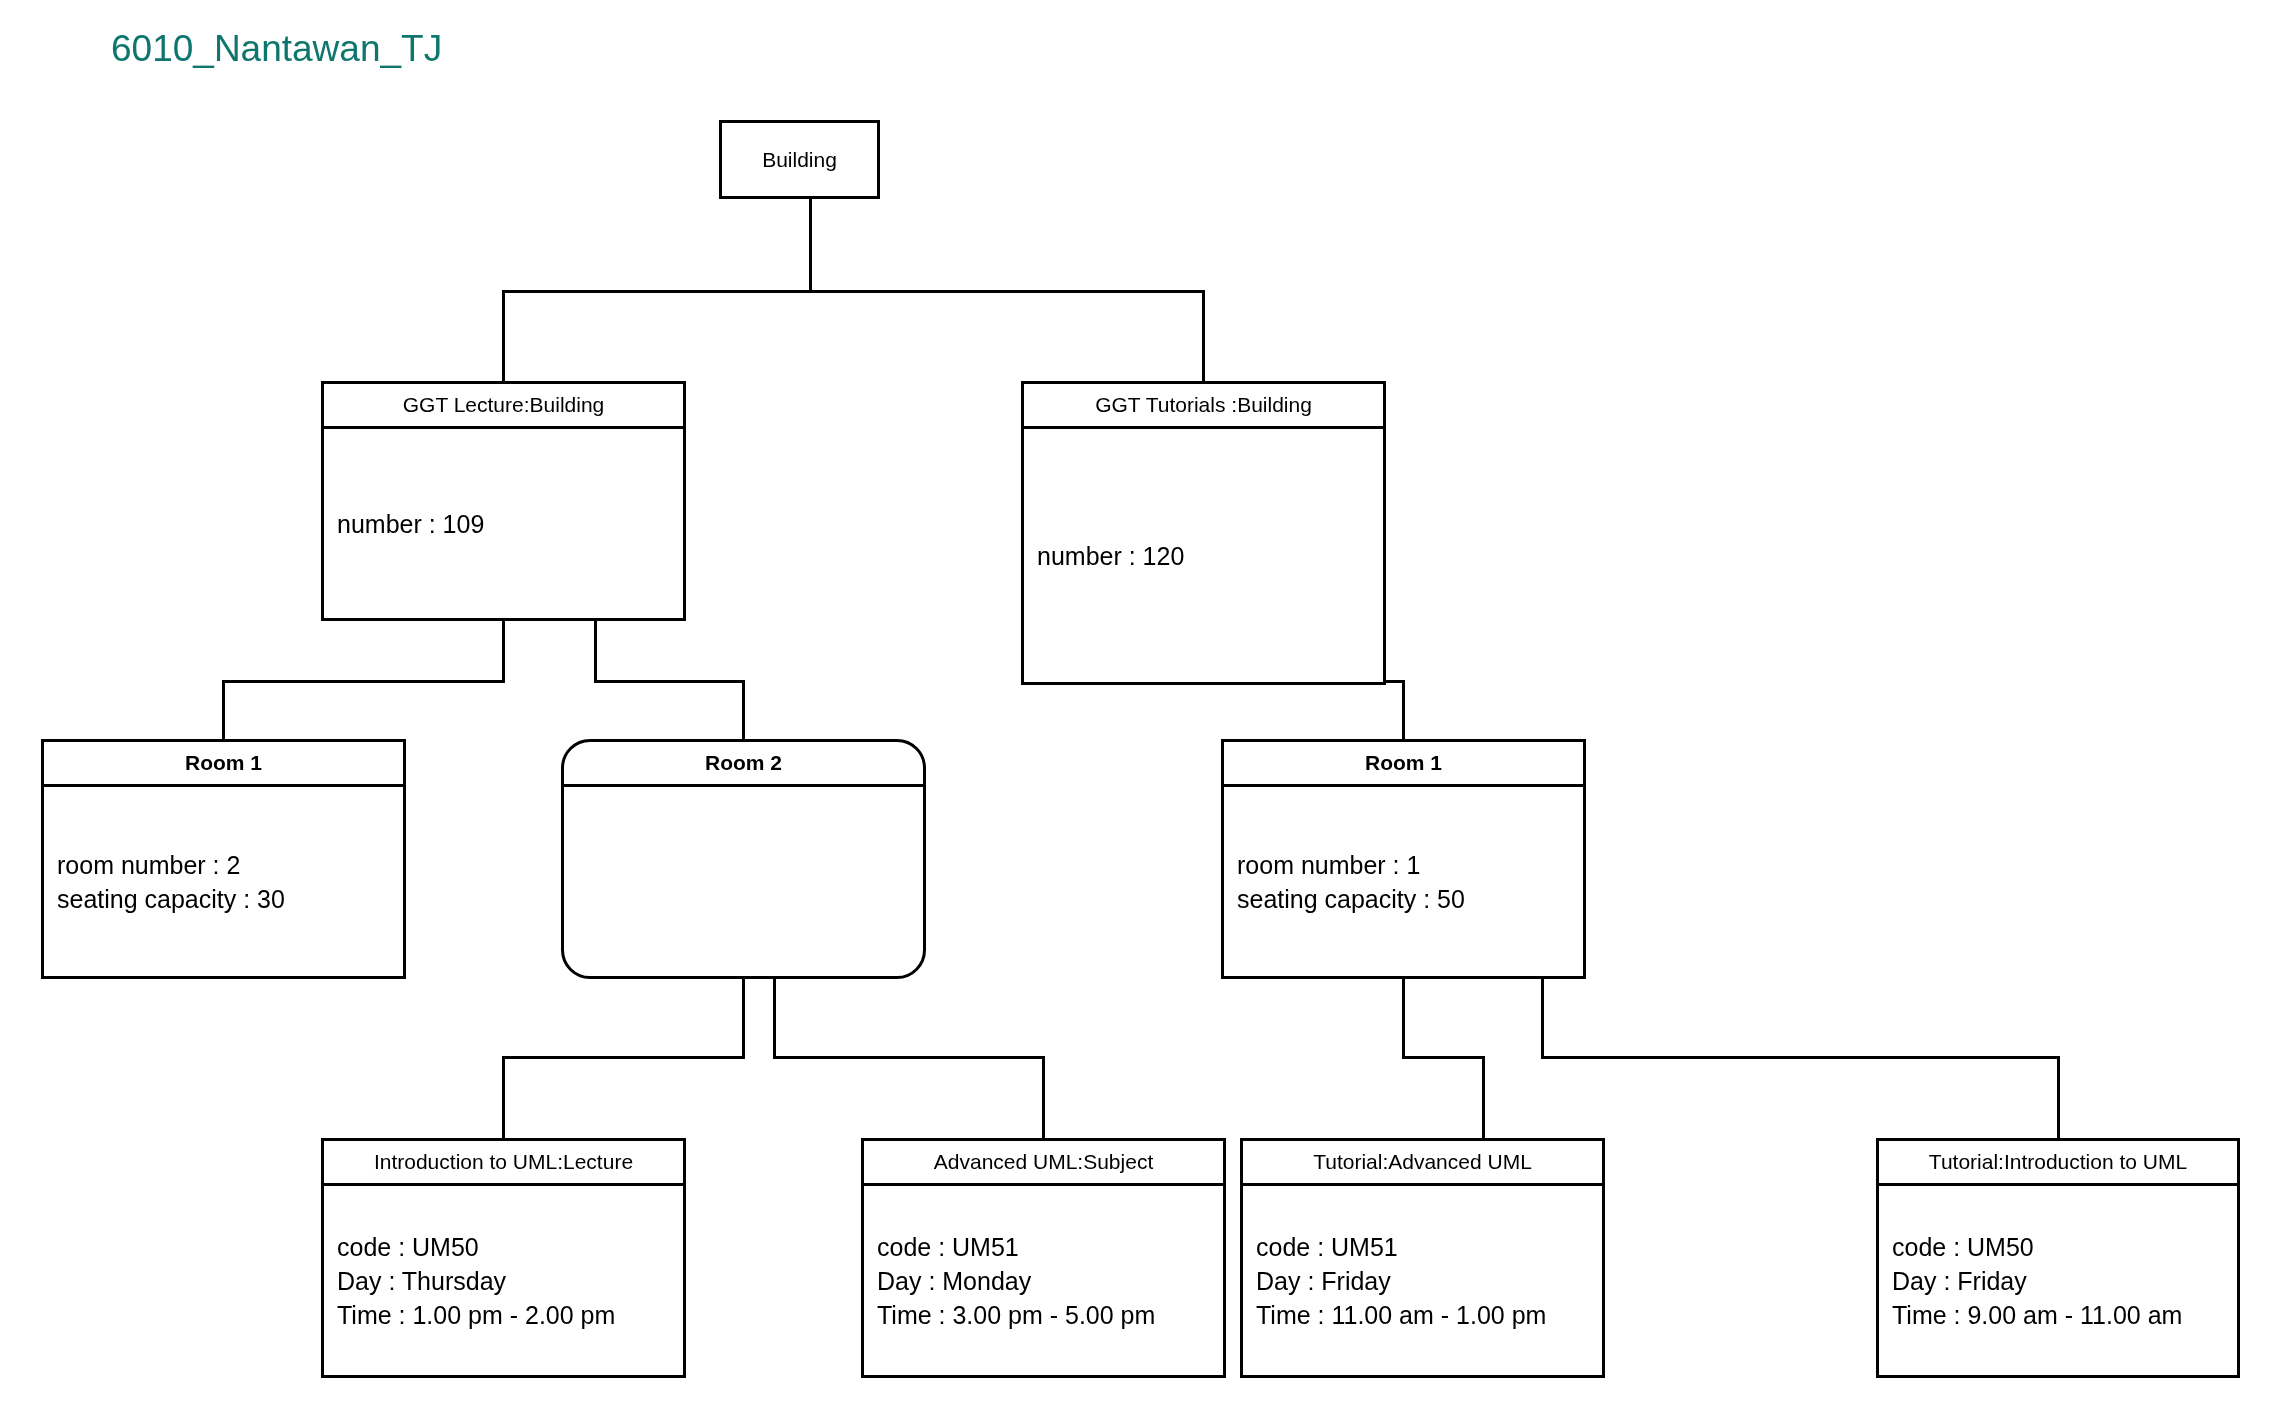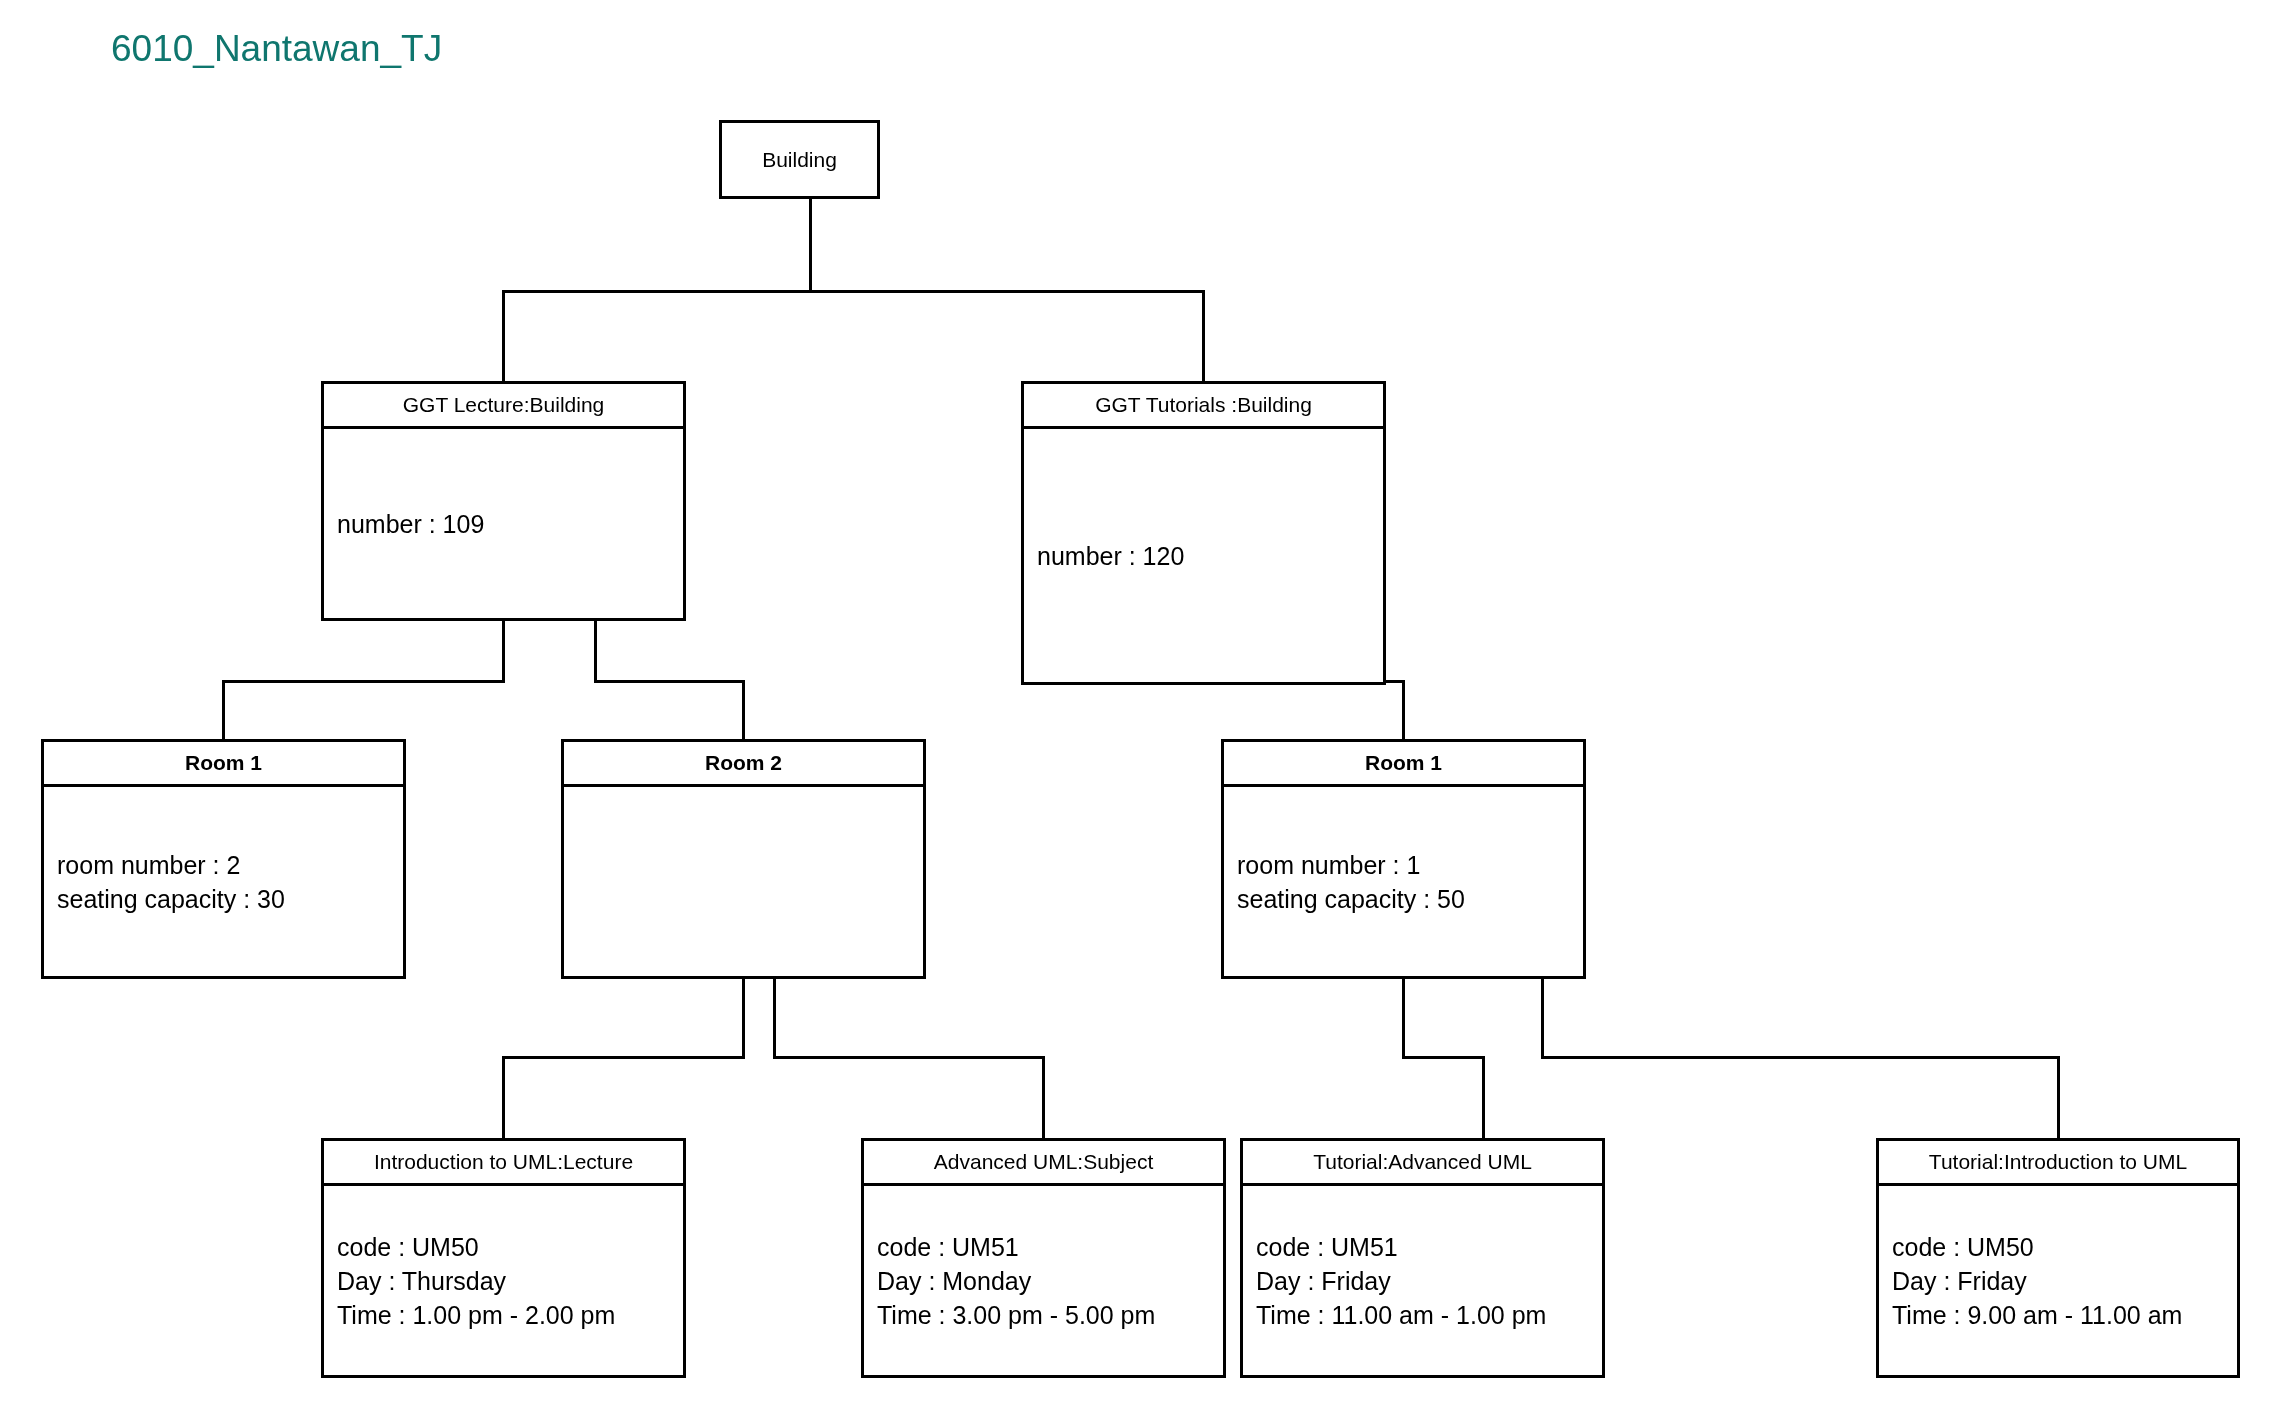--- a/index.html
+++ b/index.html
@@ -69,21 +69,21 @@
   }
   
   .node.simple { align-items: center; justify-content: center; flex-direction: row; }
   .node.simple .simple-label { font-size: 21px; }
 
   
   #node-building          { left: 719px;  top: 120px;  width: 161px; height: 79px; }
   #node-ggt-lecture       { left: 321px;  top: 381px;  width: 365px; height: 240px; }
   #node-ggt-tutorials     { left: 1021px; top: 381px;  width: 365px; height: 304px; }
   #node-room1-lecture     { left: 41px;   top: 739px;  width: 365px; height: 240px; }
-  #node-room2-lecture     { left: 561px;  top: 739px;  width: 365px; height: 240px; }
+  #node-room2-lecture     { left: 561px;  top: 739px;  width: 365px; height: 240px; border-radius: 29px; }
   #node-room1-tutorials   { left: 1221px; top: 739px;  width: 365px; height: 240px; }
   #node-subject-intro     { left: 321px;  top: 1138px; width: 365px; height: 240px; }
   #node-subject-advanced  { left: 861px;  top: 1138px; width: 365px; height: 240px; }
   #node-tutorial-advanced { left: 1240px; top: 1138px; width: 365px; height: 240px; }
   #node-tutorial-intro    { left: 1876px; top: 1138px; width: 364px; height: 240px; }
 </style>
 </head>
 <body>
 
 <div id="canvas">

